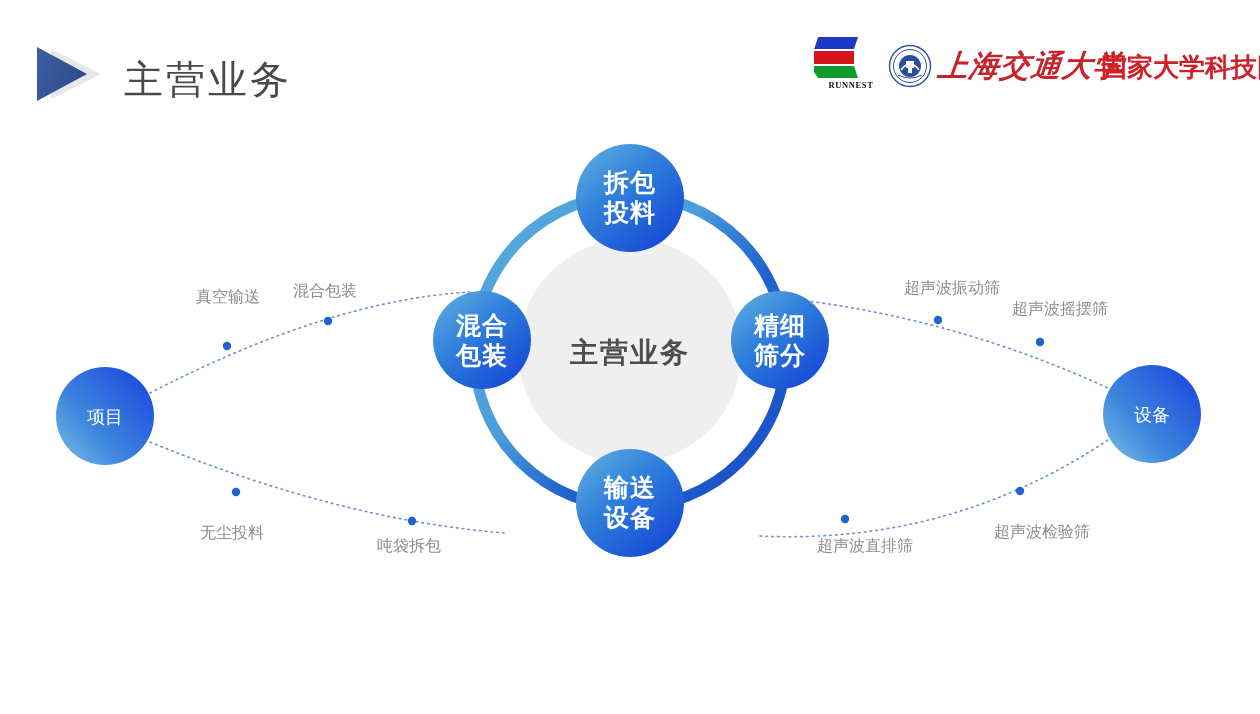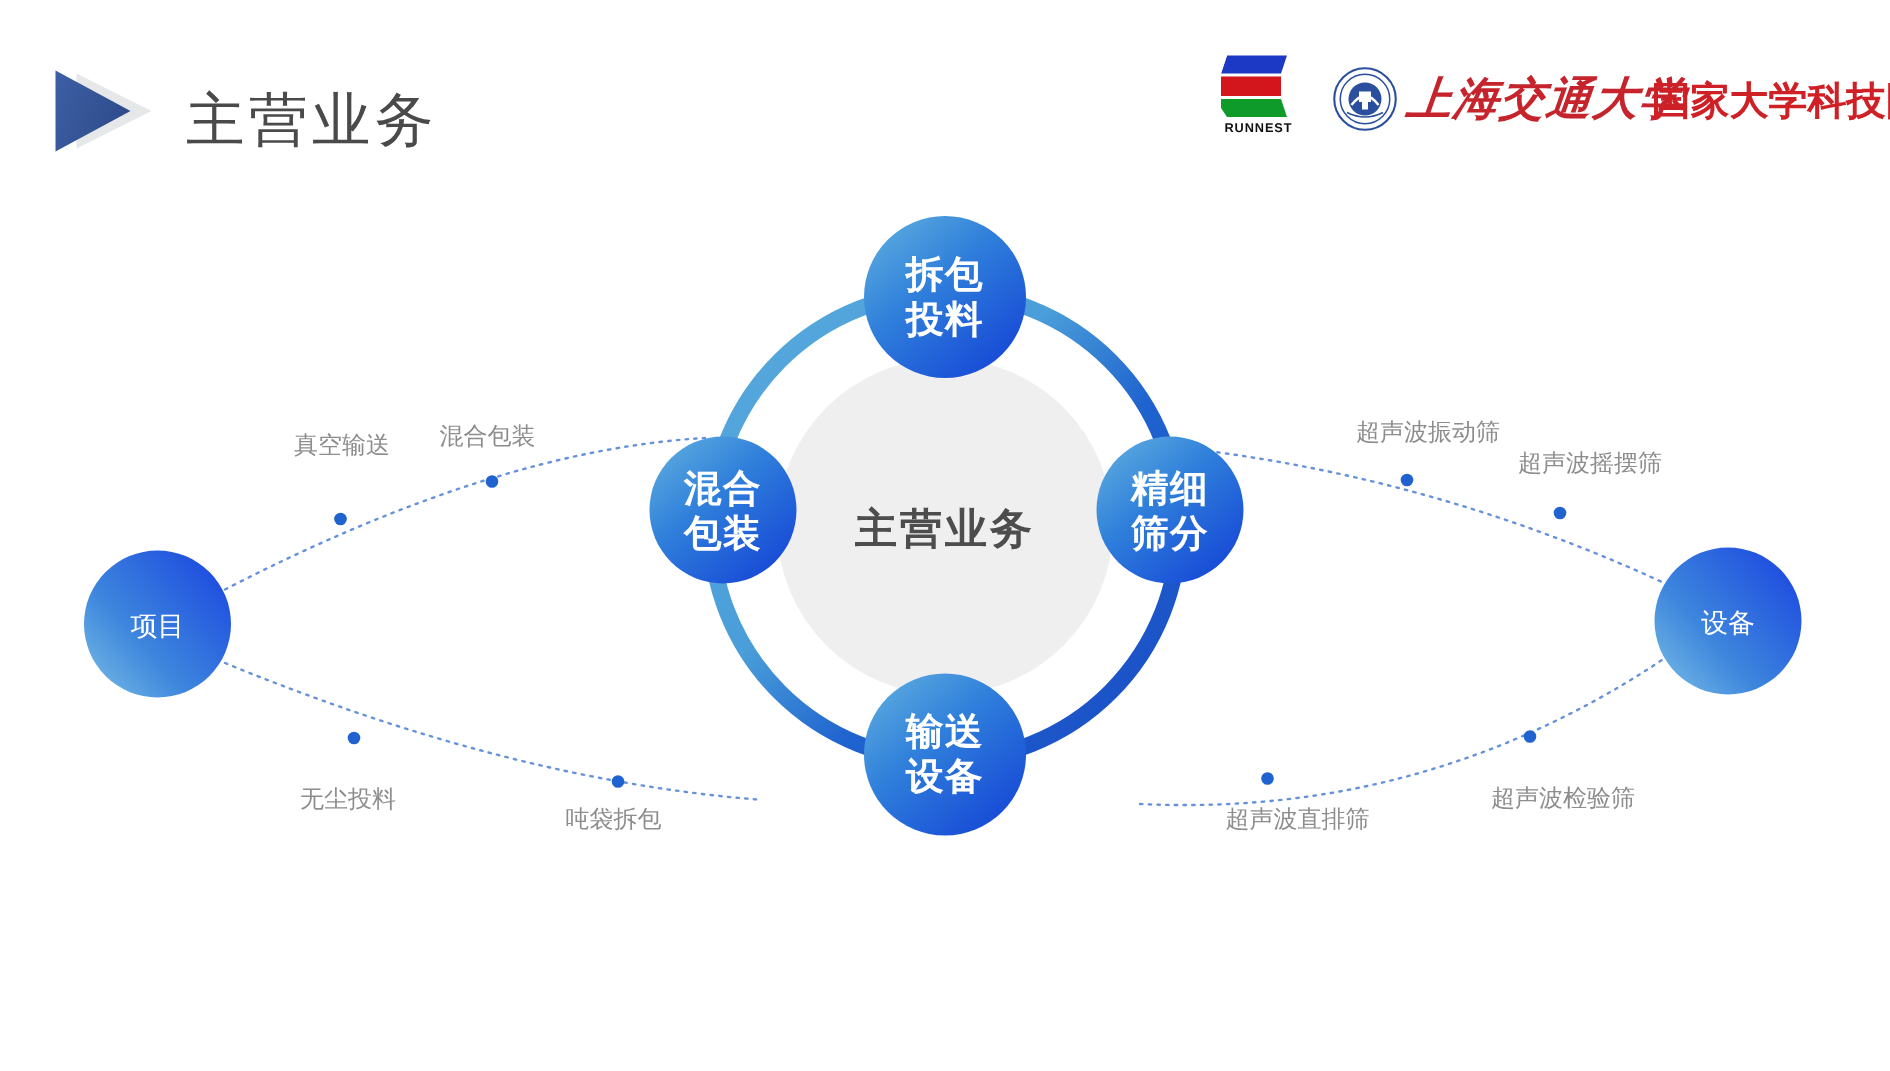--- a/index.html
+++ b/index.html
@@ -45,27 +45,28 @@
   #logo-runnest {
     position: absolute;
     left: 800px;
     top: 36px;
     width: 70px;
     height: 58px;
   }
   #runnest-mark { position: absolute; left: 8px; top: 0; width: 52px; height: 44px; }
   #runnest-word {
     position: absolute;
-    left: 4px; top: 44px;
+    left: 16px; top: 44px;
     width: 70px;
     text-align: center;
     font-size: 8.5px;
     font-weight: bold;
     letter-spacing: 0.6px;
     color: #111;
+    font-family: Liberation Serif, serif;
   }
   #logo-sjtu {
     position: absolute;
     left: 888px;
     top: 40px;
     height: 52px;
     display: flex;
     align-items: center;
   }
   #sjtu-emblem { width: 44px; height: 44px; }

